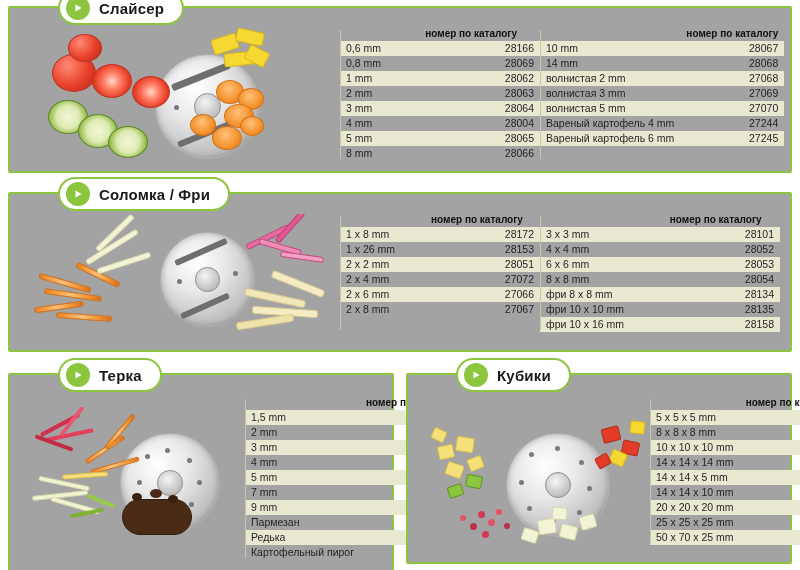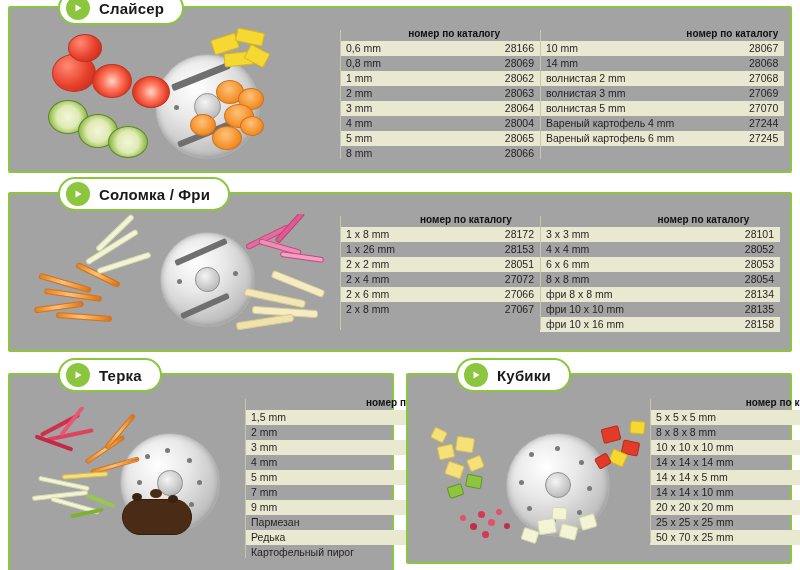--- a/index.html
+++ b/index.html
@@ -77,21 +77,21 @@
   }
   table.spec {
     border-collapse: collapse;
     font-size: 10.5px;
     color: #231f20;
     width: 100%;
   }
   table.spec th {
     font-size: 10px;
     font-weight: bold;
-    text-align: left;
+    text-align: center;
     padding: 0 6px 2px 6px;
     color: #111;
     white-space: nowrap;
   }
   table.spec th.lbl { text-align: left; }
   table.spec td {
     padding: 1px 6px;
     white-space: nowrap;
     line-height: 13px;
   }

